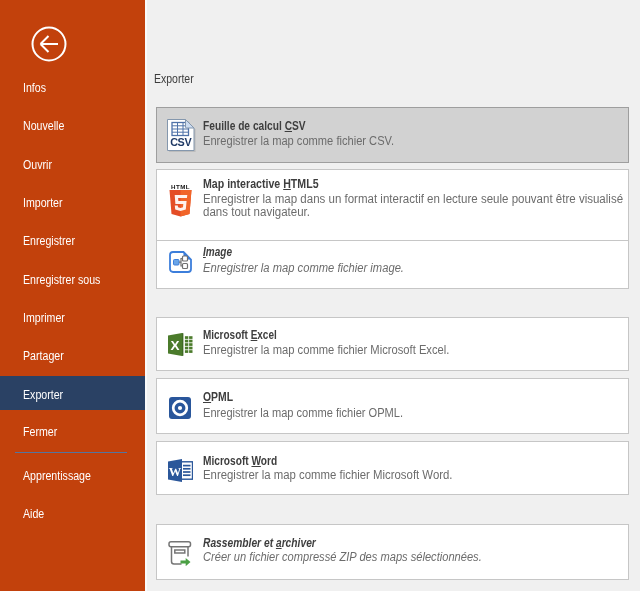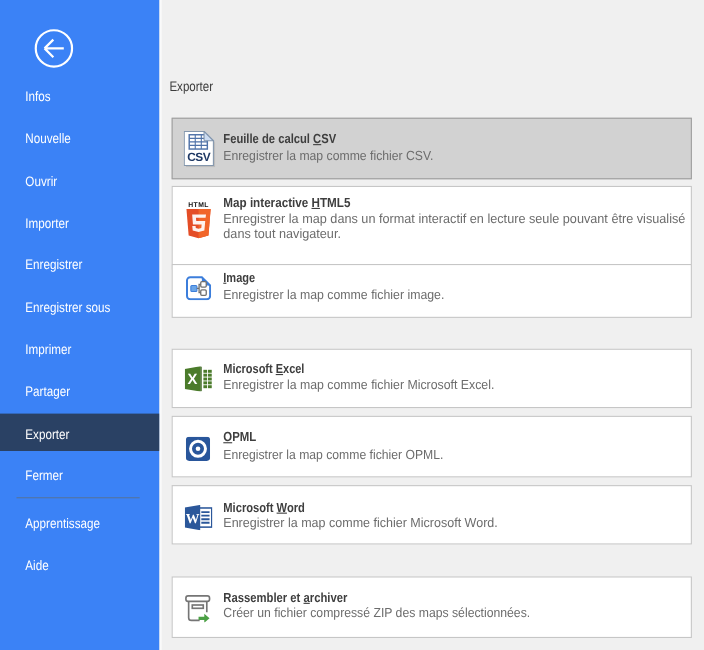--- a/index.html
+++ b/index.html
@@ -1,17 +1,17 @@
 <!DOCTYPE html>
 <html><head>
 <meta charset="utf-8">
 <style>
 html,body{margin:0;padding:0;}
 body{width:640px;height:591px;background:#f0f0f0;font-family:"Liberation Sans",sans-serif;overflow:hidden;position:relative;}
-.sidebar{position:absolute;left:0;top:0;width:145px;height:591px;background:#3b82f6;}
+.sidebar{position:absolute;left:0;top:0;width:145px;height:591px;background:#c2410c;}
 .sideedge{position:absolute;left:145px;top:0;width:2px;height:591px;background:#fafafa;}
 .back{position:absolute;left:31px;top:26px;width:36px;height:36px;}
 .mitem{position:absolute;left:22.5px;color:#fff;font-size:12.5px;line-height:14px;white-space:nowrap;transform:scaleX(0.85);transform-origin:left top;}
 .msel{position:absolute;left:0;top:376px;width:145px;height:33.5px;background:#2a4164;}
 .msep{position:absolute;left:15px;top:452px;width:112px;height:1px;background:#54749f;}
 .hdr{position:absolute;left:153.8px;top:72px;font-size:12.5px;color:#3c3c3c;transform:scaleX(0.84);transform-origin:left top;}
 .item{position:absolute;left:156px;width:473px;background:#fff;border:1px solid #c6c6c6;box-sizing:border-box;}
 .item.sel{background:#d2d2d2;border-color:#9e9e9e;}
 .ic{position:absolute;}
 .title{position:absolute;left:46.2px;font-size:12px;font-weight:bold;color:#3e3e3e;white-space:nowrap;line-height:14px;transform-origin:left top;}
@@ -63,21 +63,21 @@
   <g transform="translate(0.5,7)">
    <polygon points="0,0 22,0 20,24 11,26.5 2,24" fill="#e44d26"></polygon>
    <polygon points="11,0 22,0 20,24 11,26.5" fill="#f16529"></polygon>
    <path d="M5.2 5 H17.8 L17.4 8 H8.6 L8.9 11 H17.1 L16.3 19.5 L11 21 L5.7 19.5 L5.3 15.5 H8.3 L8.5 17.3 L11 18 L13.5 17.3 L13.8 14 H5.9 Z" fill="#fff" opacity="0.92"></path>
   </g>
  </svg>
  <div class="title" style="top:7px;transform:scaleX(0.884);">Map interactive <u>H</u>TML5</div>
  <div class="desc" style="top:23px;transform:scaleX(0.96);">Enregistrer la map dans un format interactif en lecture seule pouvant être visualisé<br>dans tout navigateur.</div>
 </div>
 
-<div class="item" style="top:239.5px;height:49px;">
+<div class="item" style="top:239.5px;height:49px;font-style:italic;">
  <svg class="ic" style="left:11.5px;top:10.5px;" width="23" height="22" viewBox="0 0 23 22">
   <path d="M4 1 H14.5 L22 8.5 V18 a3 3 0 0 1 -3 3 H4 a3 3 0 0 1 -3 -3 V4 a3 3 0 0 1 3 -3 Z" fill="#fff" stroke="#3c7edb" stroke-width="1.8"></path>
   <path d="M14.5 1 L22 8.5 H16.5 a2 2 0 0 1 -2 -2 Z" fill="#3c7edb"></path>
   <rect x="4.5" y="8.5" width="5.5" height="5.5" rx="1" fill="#6aa5e8" stroke="#3c7edb" stroke-width="1"></rect>
   <rect x="13.5" y="5" width="5" height="5" rx="1" fill="#fff" stroke="#707070" stroke-width="1.2"></rect>
   <rect x="13.5" y="12.5" width="5" height="5" rx="1" fill="#fff" stroke="#707070" stroke-width="1.2"></rect>
   <path d="M10 11.2 H12 V7.5 H13.5 M12 11.2 V15 H13.5" fill="none" stroke="#707070" stroke-width="1.2"></path>
  </svg>
  <div class="title" style="top:4px;transform:scaleX(0.836);"><u>I</u>mage</div>
  <div class="desc" style="top:21px;transform:scaleX(0.933);">Enregistrer la map comme fichier image.</div>
@@ -124,21 +124,21 @@
    <line x1="15" y1="13" x2="22.5" y2="13"></line>
         <line x1="15" y1="16.2" x2="22.5" y2="16.2"></line>
   </g>
   <polygon points="0,2.4 14,0 14,23 0,20.6" fill="#2b579a"></polygon>
   <text x="7" y="16.5" font-size="12.5" font-weight="bold" fill="#fff" text-anchor="middle" font-family="Liberation Serif">W</text>
  </svg>
  <div class="title" style="top:12px;transform:scaleX(0.845);">Microsoft <u>W</u>ord</div>
  <div class="desc" style="top:26.5px;transform:scaleX(0.948);">Enregistrer la map comme fichier Microsoft Word.</div>
 </div>
 
-<div class="item" style="top:524px;height:55.5px;">
+<div class="item" style="top:524px;height:55.5px;font-style:italic;">
  <svg class="ic" style="left:11px;top:16px;" width="24" height="25" viewBox="0 0 24 25">
   <rect x="1" y="0.75" width="21.5" height="5" rx="2" fill="none" stroke="#757575" stroke-width="1.5"></rect>
   <path d="M3.5 5.75 V20.5 a2.5 2.5 0 0 0 2.5 2.5 H13.5" fill="none" stroke="#757575" stroke-width="1.5"></path>
   <path d="M20 5.75 V15.5" fill="none" stroke="#757575" stroke-width="1.5"></path>
   <rect x="6.8" y="9" width="10" height="3" fill="none" stroke="#757575" stroke-width="1.5"></rect>
   <path d="M12.5 19.6 h5.2 v-2.6 l4.8 4.1 -4.8 4.1 v-2.6 h-5.2 Z" fill="#4ba045"></path>
  </svg>
  <div class="title" style="top:10.5px;transform:scaleX(0.854);">Rassembler et <u>a</u>rchiver</div>
  <div class="desc" style="top:25.5px;transform:scaleX(0.926);">Créer un fichier compressé ZIP des maps sélectionnées.</div>
 </div>

